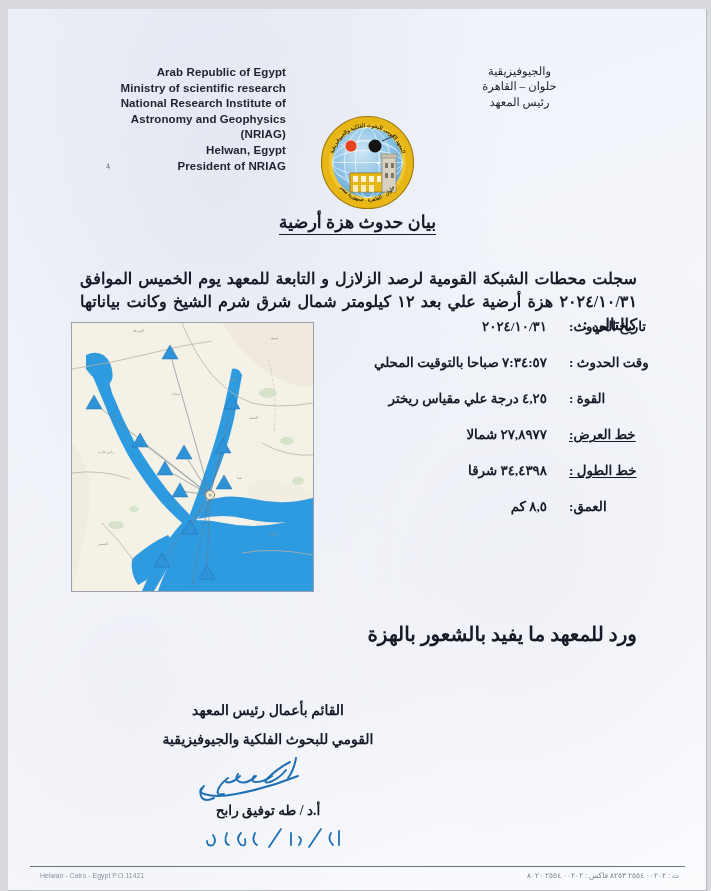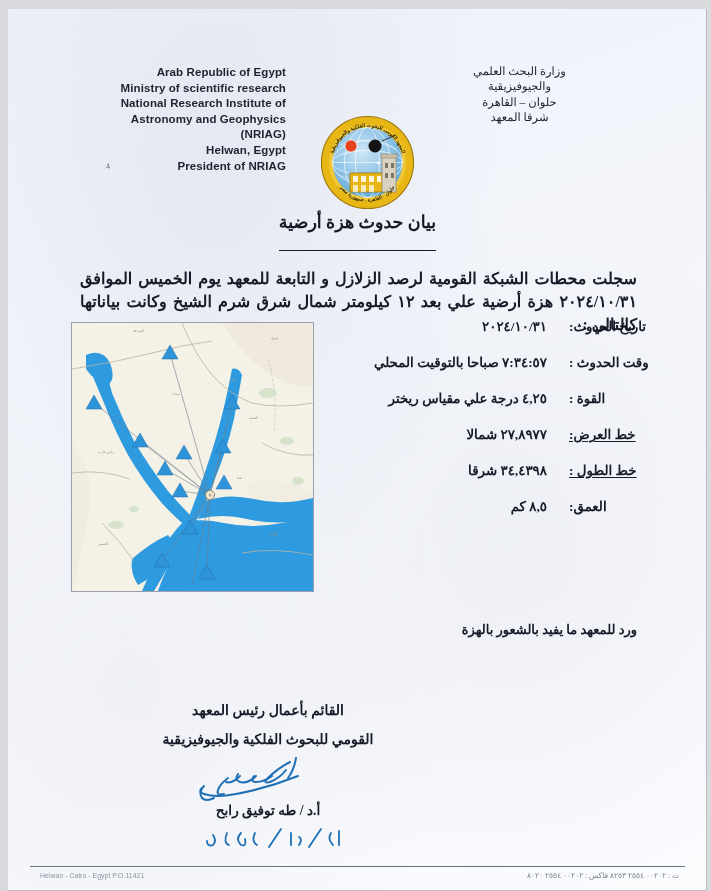--- a/index.html
+++ b/index.html
@@ -52,21 +52,21 @@
   .logo svg{display:block;}
 
   
   .title{
     position:absolute;left:0;top:203px;width:699px;
     text-align:center;direction:rtl;
     font-size:17.5px;font-weight:bold;color:#161b28;
     letter-spacing:.3px;
   }
   .title span{
-    border-bottom:1.6px solid #161b28;padding-bottom:18px;
+    border-bottom:1.6px solid #161b28;padding-bottom:2px;
   }
 
   
   .intro{
     position:absolute;right:70px;top:258px;width:557px;
     direction:rtl;text-align:justify;
     font-size:16px;line-height:23px;color:#161b28;font-weight:600;
   }
 
   
@@ -90,21 +90,21 @@
     width:241px;height:268px;
     border:1px solid #9aa0ad;
     overflow:hidden;background:#f2efe7;
   }
   .map svg{display:block;}
 
   
   .felt{
     position:absolute;right:70px;top:613px;
     direction:rtl;text-align:center;
-    font-size:13px;font-weight:bold;color:#161b28;
+    font-size:20px;font-weight:bold;color:#161b28;
     letter-spacing:.2px;
   }
 
   
   .sign{
     position:absolute;left:110px;top:683px;width:300px;
     direction:rtl;text-align:center;
   }
   .sign .ln{
     font-size:14px;font-weight:bold;color:#161b28;line-height:21px;
@@ -206,24 +206,23 @@
           <textPath href="#arcTop" startOffset="50%" text-anchor="middle">المعهد القومى للبحوث الفلكية والجيوفيزيقية</textPath>
         </text>
         <path id="arcBot" d="M 14 53 A 33.5 33.5 0 0 0 81 53" fill="none"></path>
         <text font-size="5" font-family="'Liberation Serif',serif" fill="#3a2c05" font-weight="bold">
           <textPath href="#arcBot" startOffset="50%" text-anchor="middle">حلوان - القاهرة - جمهورية مصر</textPath>
         </text>
       </svg>
     </div>
 
     <div class="hdr-ar">
-      <div>وزارة البحث العلمي</div>
       <div>والجيوفيزيقية</div>
       <div>حلوان – القاهرة</div>
-      <div>شرقا المعهد</div>
+      <div>رئيس المعهد</div>
     </div>
   </div>
 
   <div class="title">
     <span>بيان حدوث هزة أرضية</span>
   </div>
 
   <div class="intro">سجلت محطات الشبكة القومية لرصد الزلازل و التابعة للمعهد  يوم الخميس الموافق ٢٠٢٤/١٠/٣١ هزة أرضية علي بعد ١٢ كيلومتر  شمال شرق شرم الشيخ وكانت بياناتها كالتالي :</div>
 
   <div class="data">

